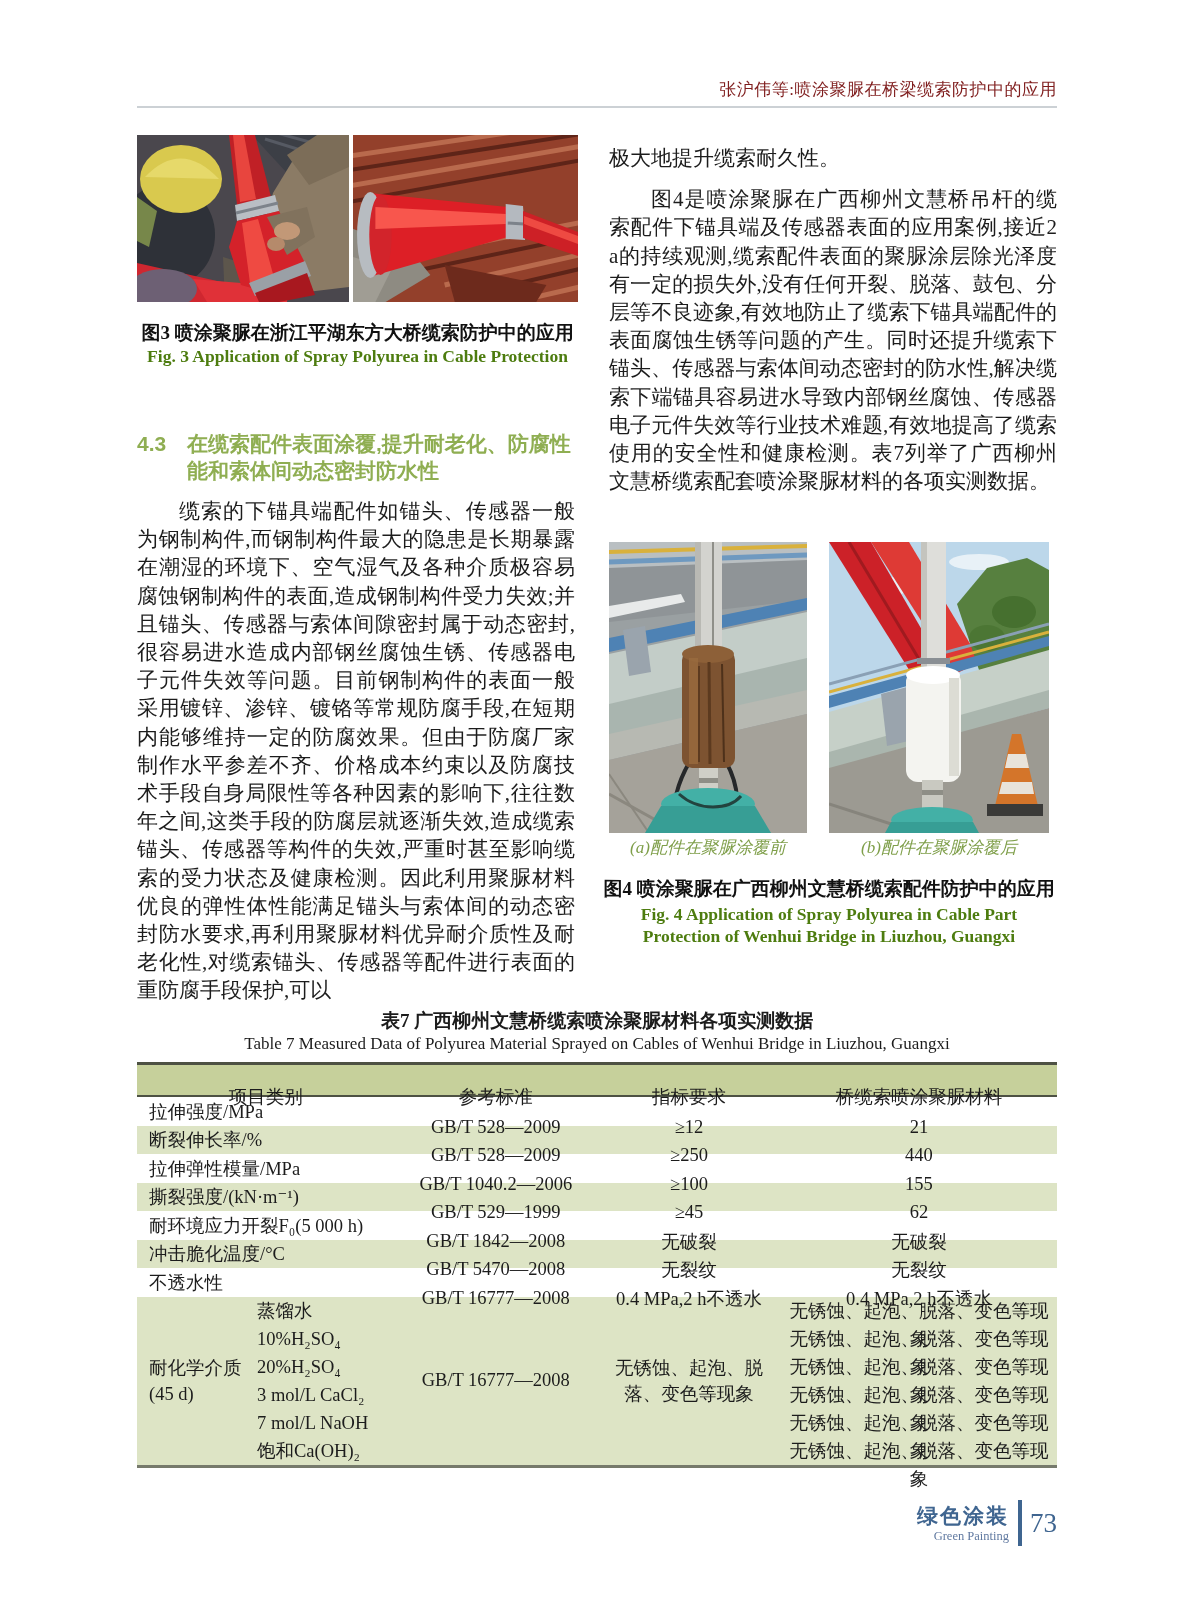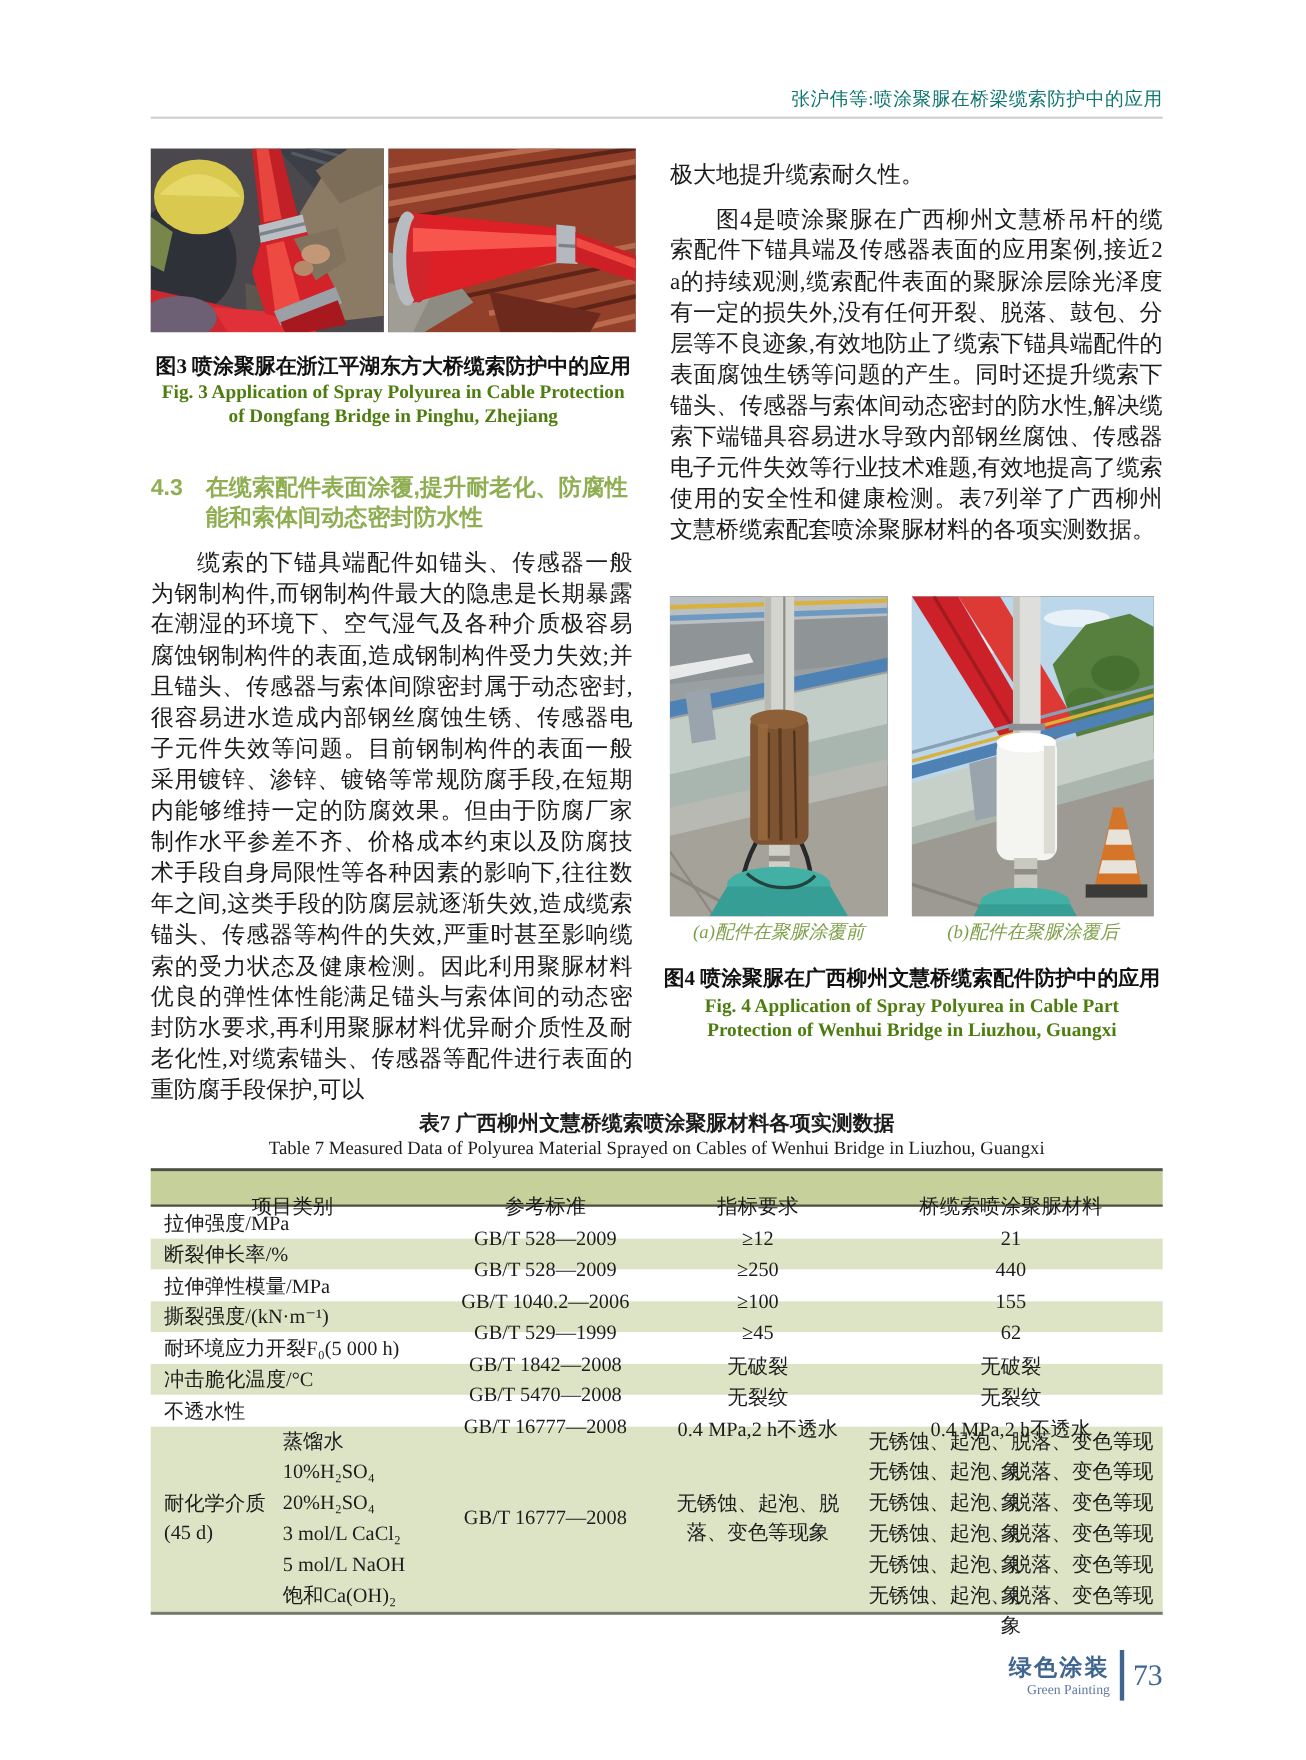--- a/index.html
+++ b/index.html
@@ -2,21 +2,21 @@
 <html><head>
 <meta charset="utf-8">
 <style>
   html,body{margin:0;padding:0;background:#e9e9e9;}
   .page{
     position:relative;width:1187px;height:1600px;margin:0 auto;background:#ffffff;
     font-family:"Liberation Serif","DejaVu Serif",serif;color:#1c1c1c;overflow:hidden;
   }
   
   .running-title{position:absolute;left:0;top:78px;width:1057px;text-align:right;
-    font-size:17px;color:#0f766e;letter-spacing:.5px;}
+    font-size:17px;color:#7f1d1d;letter-spacing:.5px;}
   .header-rule{position:absolute;left:137px;top:106px;width:920px;height:2px;background:#ccd1d5;}
   
   .photo{position:relative;overflow:hidden;background:#777;}
   .photo svg{display:block;width:100%;height:100%;}
   .fig3-photos{position:absolute;left:137px;top:135px;width:441px;height:167px;display:flex;gap:4px;}
   .fig3-photos .pa{width:212px;height:167px;}
   .fig3-photos .pb{flex:1;height:167px;}
   .fig4-photos{position:absolute;left:609px;top:542px;width:440px;height:291px;display:flex;gap:22px;}
   .fig4-photos .pa{width:198px;height:291px;}
   .fig4-photos .pb{flex:1;height:291px;}
@@ -139,21 +139,20 @@
         <polygon points="150,69 167,71 169,105 150,104" fill="#b4b9bf"></polygon>
         <line x1="152" y1="88" x2="168" y2="89" stroke="#7c828a" stroke-width="3"></line>
         <polygon points="167,76 221,97 221,121 167,103" fill="#cd2026"></polygon>
         <polygon points="168,81 221,101 221,109 168,89" fill="#ee4a42"></polygon>
       </svg>
     </div>
   </div>
 
   <div class="cap-zh fig3-cap-zh">图3 喷涂聚脲在浙江平湖东方大桥缆索防护中的应用</div>
   <div class="cap-en fig3-cap-en1">Fig. 3 Application of Spray Polyurea in Cable Protection</div>
-  <div class="cap-en fig3-cap-en2">of Dongfang Bridge in Pinghu, Zhejiang</div>
 
   <div class="sec-heading">
     <span class="num">4.3</span>
     <span class="ttl">在缆索配件表面涂覆,提升耐老化、防腐性能和索体间动态密封防水性</span>
   </div>
 
   <div class="para indent left-para">缆索的下锚具端配件如锚头、传感器一般为钢制构件,而钢制构件最大的隐患是长期暴露在潮湿的环境下、空气湿气及各种介质极容易腐蚀钢制构件的表面,造成钢制构件受力失效;并且锚头、传感器与索体间隙密封属于动态密封,很容易进水造成内部钢丝腐蚀生锈、传感器电子元件失效等问题。目前钢制构件的表面一般采用镀锌、渗锌、镀铬等常规防腐手段,在短期内能够维持一定的防腐效果。但由于防腐厂家制作水平参差不齐、价格成本约束以及防腐技术手段自身局限性等各种因素的影响下,往往数年之间,这类手段的防腐层就逐渐失效,造成缆索锚头、传感器等构件的失效,严重时甚至影响缆索的受力状态及健康检测。因此利用聚脲材料优良的弹性体性能满足锚头与索体间的动态密封防水要求,再利用聚脲材料优异耐介质性及耐老化性,对缆索锚头、传感器等配件进行表面的重防腐手段保护,可以</div>
 
   <div class="right-paras">
     <div class="para">极大地提升缆索耐久性。</div>
@@ -300,21 +299,21 @@
       <div class="c1">
         <div class="chem-label">
           <div>耐化学介质</div>
           <div>(45 d)</div>
         </div>
         <div class="chem-media">
           <div>蒸馏水</div>
           <div>10%H₂SO₄</div>
           <div>20%H₂SO₄</div>
           <div>3 mol/L CaCl₂</div>
-          <div>5 mol/L NaOH</div>
+          <div>7 mol/L NaOH</div>
           <div>饱和Ca(OH)₂</div>
         </div>
       </div>
       <div class="c2">
         <span>GB/T 16777—2008</span>
       </div>
       <div class="c3">
         <div class="req2">无锈蚀、起泡、脱落、变色等现象</div>
       </div>
       <div class="c4 chem-results">

